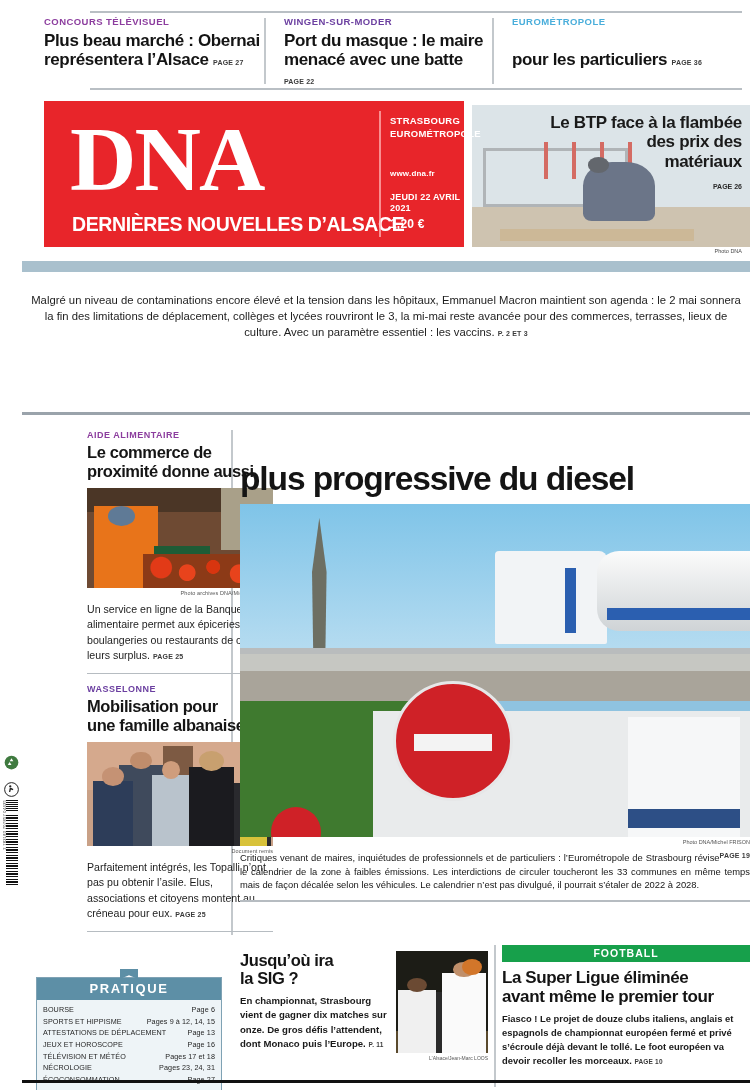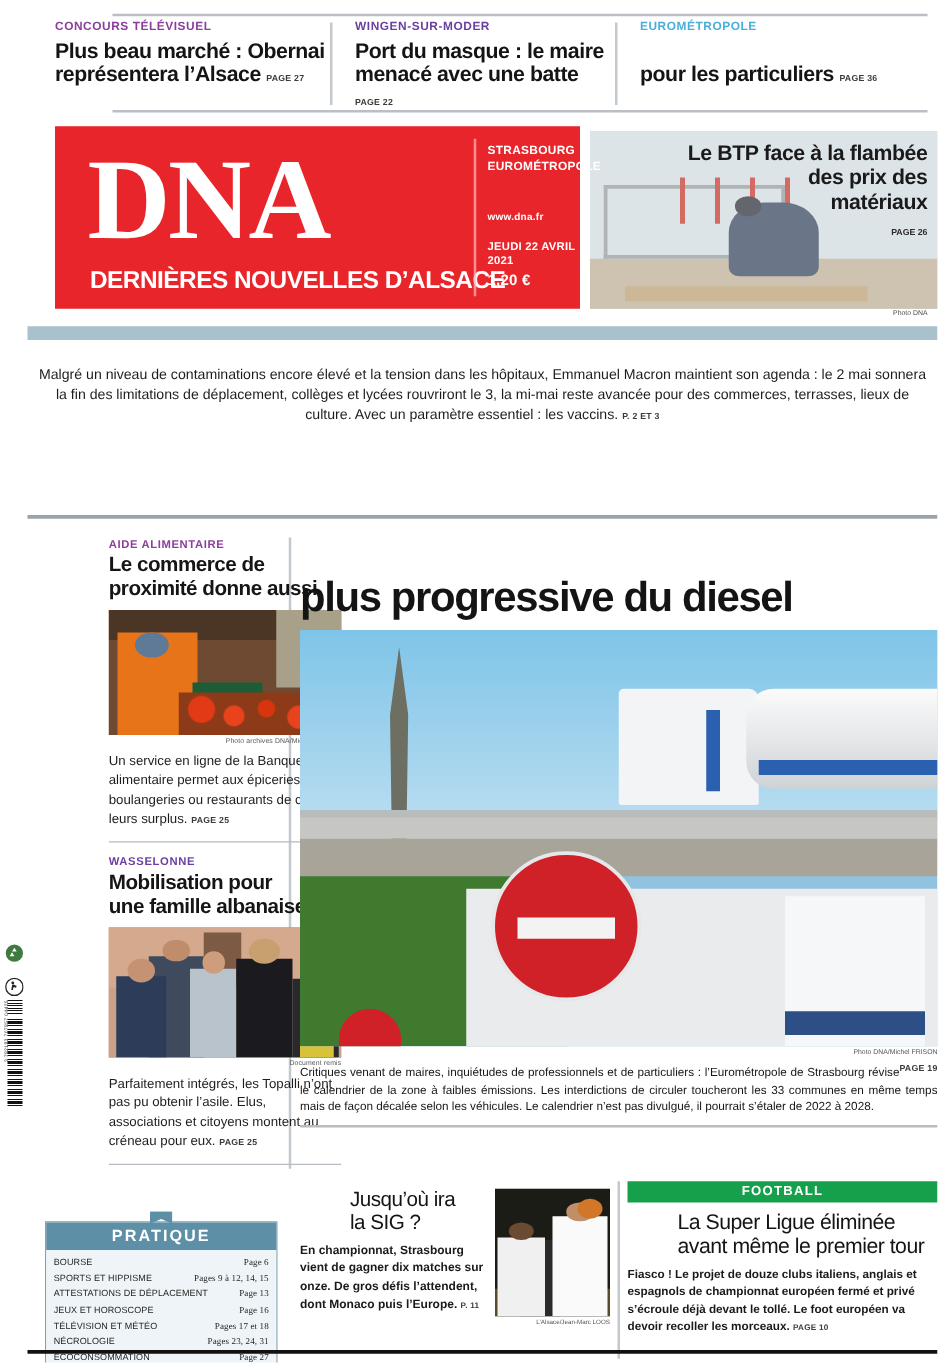--- a/index.html
+++ b/index.html
@@ -147,21 +147,21 @@
     position:absolute; left:50%; top:-9px; margin-left:-9px; width:18px; height:10px;
     background:#5d8fa6;
     clip-path: polygon(0 0, 100% 0, 100% 100%, 50% 62%, 0 100%);
   }
   .prat-body { background:#eef4f7; padding:4px 6px 5px; }
   .prat-row {
     display:flex; justify-content:space-between; align-items:baseline;
     font-size:7.2px; color:#1f1f1f; letter-spacing:.1px; line-height:1.62;
   }
   .prat-row .lbl { text-transform:uppercase; font-weight:normal; }
-  .prat-row .pg { white-space:nowrap; padding-left:6px;font-family:Liberation Serif, serif; }
+  .prat-row .pg { white-space:nowrap; padding-left:6px; }
 
   
   .maincol { position:absolute; left:240px; top:428px; width:510px; }
   .mc-title {
     font-size:33.5px; font-weight:bold; line-height:1.02; color:#141414; letter-spacing:-1.1px;
   }
   .mc-photo {
     margin-top:8px; width:510px; height:333px; position:relative; overflow:hidden;
     background:#8fc3e0;
   }
@@ -174,21 +174,21 @@
   .sports { position:absolute; left:240px; top:945px; width:510px; display:flex; gap:0; }
   .sp { width:248px; position:relative; }
   .sp:first-child { margin-right:14px; }
   .sp-vrule { position:absolute; left:254px; top:0; width:2px; height:142px; background:#c3c8cc; }
   .sp-head {
     background:#17a04b; color:#fff; text-align:center; font-weight:bold;
     font-size:10.5px; letter-spacing:1px; padding:2px 0 3px;
   }
   .sp-body { display:flex; margin-top:6px; }
   .sp-left { flex:1; padding-right:6px; }
-  .sp-title { font-size:16.5px; font-weight:normal; line-height:1.12; color:#141414; letter-spacing:-.4px;margin-left:40px;}
+  .sp-title { font-size:16.5px; font-weight:bold; line-height:1.12; color:#141414; letter-spacing:-.4px;}
   .sp-text { margin-top:6px; font-size:9.6px; line-height:1.5; color:#1a1a1a; font-weight:bold;}
   .sp-text .pageref { font-size:6.5px; }
   .sp-photo { width:92px; height:102px; overflow:hidden; position:relative; background:#2b2b22;}
   .sp-credit { font-size:5px; color:#555; text-align:right; margin-top:2px;}
   .sp-wide .sp-title { font-size:17px; }
   .sp-wide .sp-text { font-size:9.4px; }
 
   .bottom-rule { position:absolute; left:22px; top:1080px; width:728px; height:3px; background:#111; }
 
   

